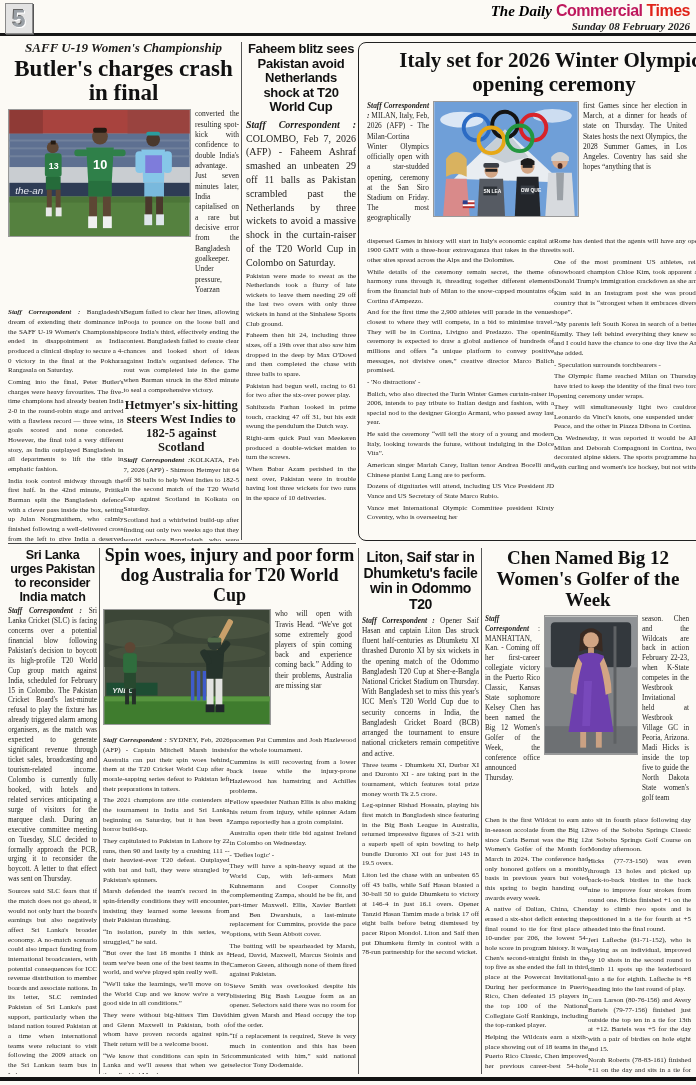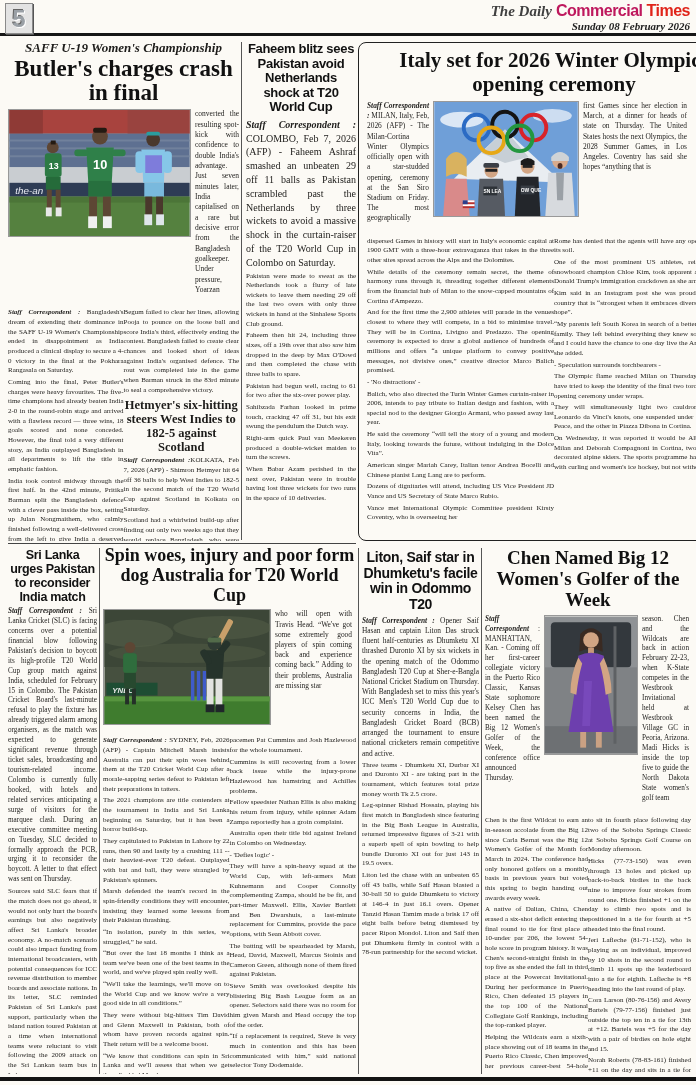--- a/index.html
+++ b/index.html
@@ -6,21 +6,21 @@
   *{box-sizing:border-box;}
   .page{position:relative;width:696px;height:1085px;background:#fcfaf5;margin:0 auto;
         font-family:"Liberation Serif",serif;color:#1d1c1a;overflow:hidden;}
   
   .hdr{position:absolute;left:0;top:0;width:696px;height:36px;border-bottom:3px solid #161616;}
   .pagenum{position:absolute;left:5px;top:3px;width:28px;height:31px;background:#e3e3e3;
            border:1px solid #8a8a8a;box-shadow:1px 1px 0 #555;
            font:bold 24px/29px "Liberation Sans",sans-serif;color:#9aa0a6;text-align:center;
            text-shadow:1px 1px 0 #fff,-1px -1px 0 #666;}
   .mast{position:absolute;right:6px;top:2px;text-align:right;white-space:nowrap;}
-  .mast .m1{font:italic bold 15px "Liberation Serif",serif;color:#404040;}
+  .mast .m1{font:italic bold 15px "Liberation Serif",serif;color:#000000;}
   .mast .m2{font:bold 16px "Liberation Sans",sans-serif;letter-spacing:-0.5px;}
   .mast .m3{font:bold 16px "Liberation Sans",sans-serif;letter-spacing:-0.5px;}
   .dateline{font:italic bold 11px "Liberation Serif",serif;color:#222;margin-top:0px;}
   
   .blk{position:absolute;overflow:hidden;}
   .kicker{font:italic bold 13px "Liberation Serif",serif;text-align:center;margin:0 0 1px;}
   .h-serif{font-family:"Liberation Serif",serif;font-weight:bold;color:#111;text-align:center;margin:0;}
   .h-sans{font-family:"Liberation Sans",sans-serif;font-weight:bold;color:#111;text-align:center;margin:0;letter-spacing:-0.3px;}
   .body p{font-size:7px;line-height:1.38;text-align:justify;margin:0 0 2px;}
   .body{font-size:7px;}

